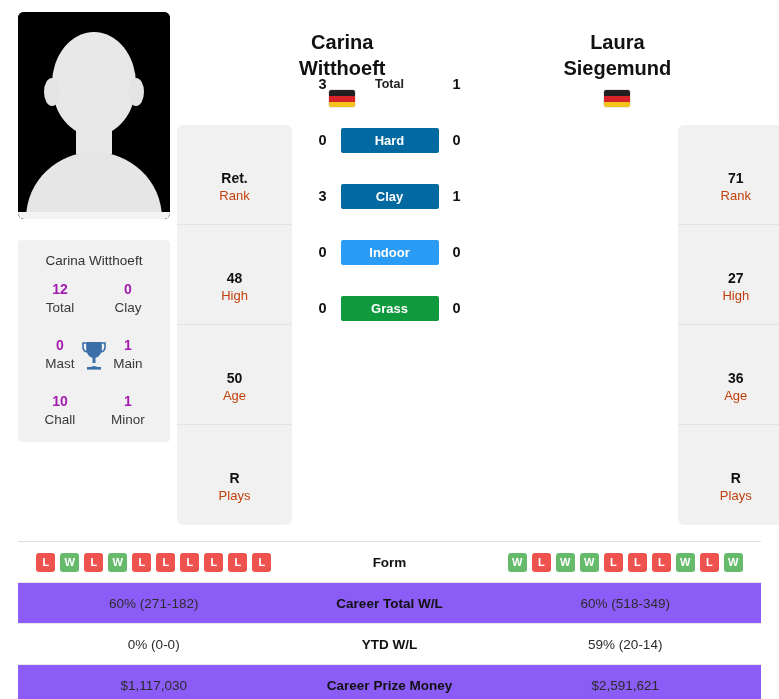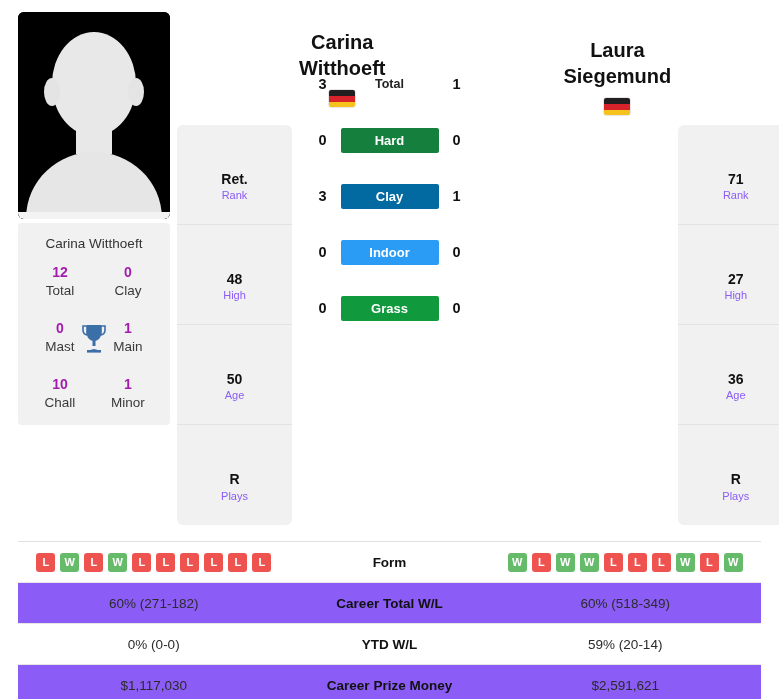--- a/index.html
+++ b/index.html
@@ -32,21 +32,21 @@
     border-radius: 6px;
     overflow: hidden;
     position: relative;
   }
   .silhouette {
     position: absolute;
     left: 0; top: 0; width: 100%; height: 100%;
   }
 
   .stat-card {
-    margin-top: 4px;
+    margin-top: 21px;
     background: #f1f1f1;
     border-radius: 4px;
     padding: 10px 8px 14px 8px;
   }
   .stat-card-name {
     text-align: center;
     font-size: 13.5px;
     color: #333;
     padding: 3px 0 13px 0;
   }
@@ -94,22 +94,22 @@
     margin-top: 24px;
   }
   .info-row:last-child { border-bottom: none; }
   .info-val {
     font-size: 14px;
     font-weight: bold;
     color: #111;
     line-height: 1.3;
   }
   .info-lbl {
-    font-size: 11px;
-    color: #8b5cf6;
+    font-size: 13px;
+    color: #c2410c;
     line-height: 1.35;
   }
 
   
   .center-col {
     flex: 1 1 auto;
     display: flex;
     flex-direction: column;
     align-items: flex-start;
     padding-top: 18px;
@@ -297,21 +297,21 @@
           </div>
           <div class="flag">
             <span style="background:#231f20;"></span>
             <span style="background:#d8232a;"></span>
             <span style="background:#f6c31c;"></span>
           </div>
         </div>
 
         <div style="flex:0 0 178px;"></div>
 
-        <div style="flex:1 1 0; text-align:center;margin-top:8px;">
+        <div style="flex:1 1 0; text-align:center;">
           <div class="h2h-title">
             <span>Laura</span><br>
             <span>Siegemund</span>
           </div>
           <div class="flag">
             <span style="background:#231f20;"></span>
             <span style="background:#d8232a;"></span>
             <span style="background:#f6c31c;"></span>
           </div>
         </div>
@@ -320,21 +320,21 @@
       <div style="position:absolute; left:50%; transform:translateX(-50%); top:56px;">
 
         <div class="score-row">
           <div class="score-num">3</div>
           <div class="surface-total">Total</div>
           <div class="score-num">1</div>
         </div>
 
         <div class="score-row">
           <div class="score-num">0</div>
-          <div class="surface-pill" style="background:#15803d;">Hard</div>
+          <div class="surface-pill" style="background:#0369a1;">Hard</div>
           <div class="score-num">0</div>
         </div>
 
         <div class="score-row">
           <div class="score-num">3</div>
           <div class="surface-pill" style="background:#0369a1;">Clay</div>
           <div class="score-num">1</div>
         </div>
 
         <div class="score-row">

